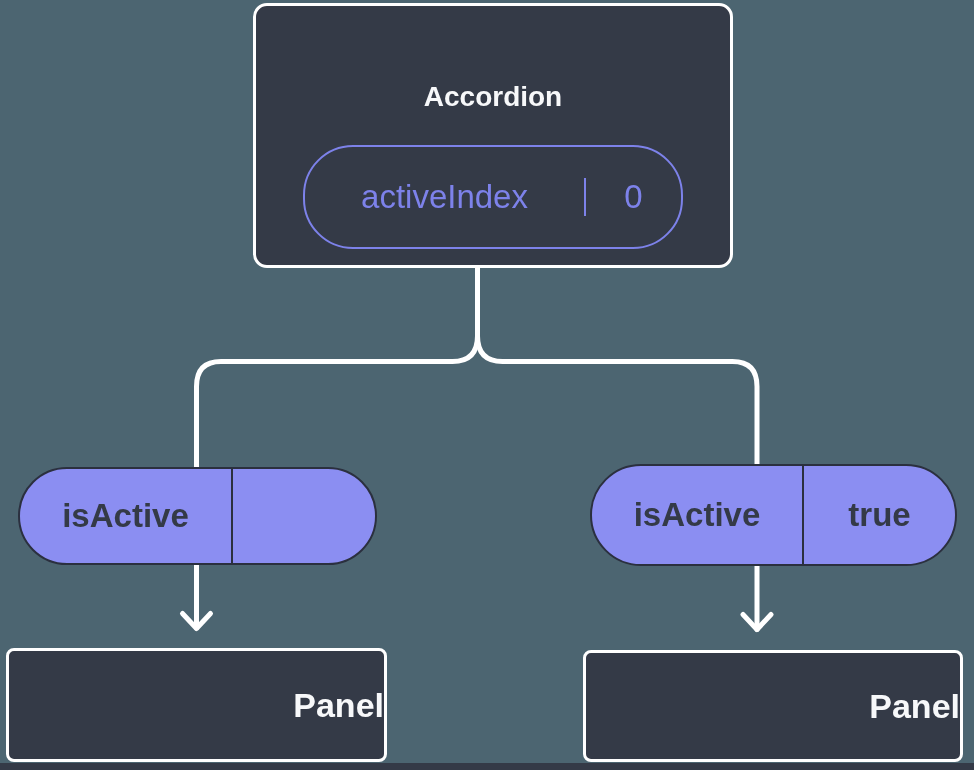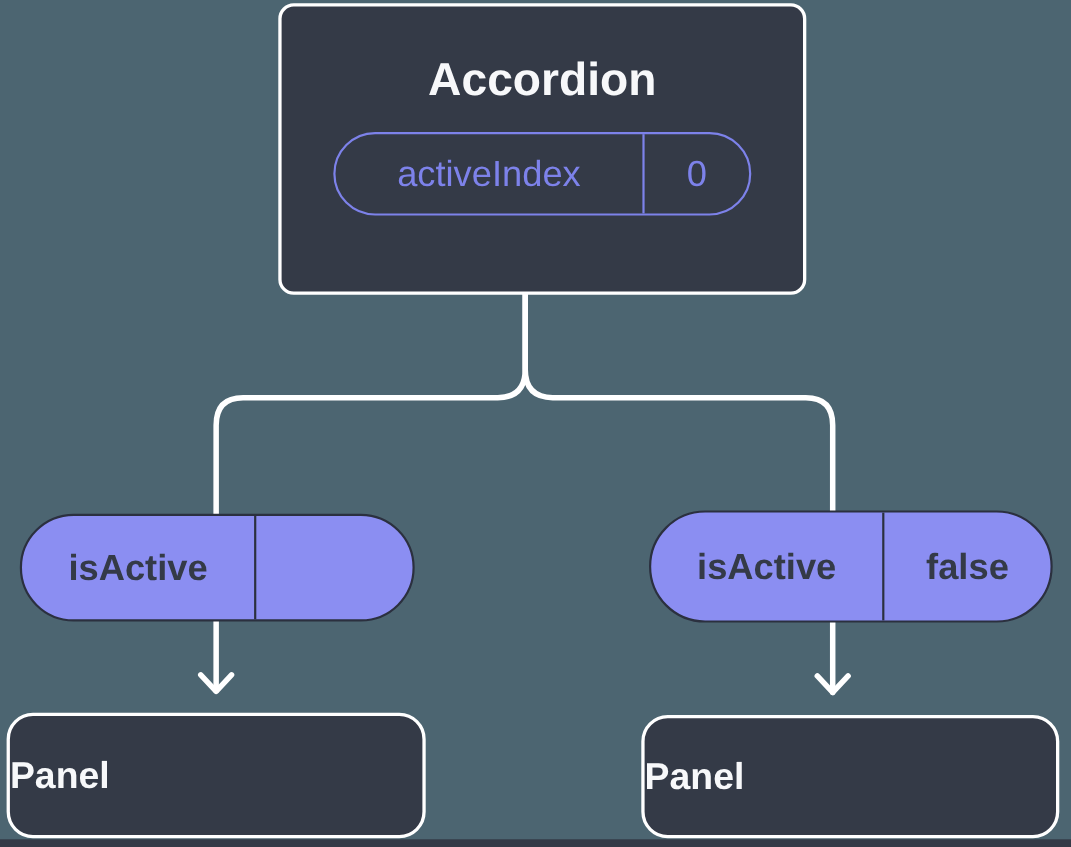--- a/index.html
+++ b/index.html
@@ -36,40 +36,41 @@
     border: 3px solid var(--node-border, #FFFFFF);
     z-index: 2;
     color: var(--node-text, #F7F8FA);
   }
   .node-root {
     left: 253px; top: 3px;
     width: 480px; height: 265px;
     border-radius: 14px;
   }
   .node-title {
-    padding-top: 45px;
+    padding-top: 70px;
     height: 42px;
     line-height: 42px;
     text-align: center;
-    font-size: 42px;
+    font-size: 28px;
     font-weight: 600;
     color: var(--node-text, #F7F8FA);
   }
   .pill {
     box-sizing: border-box;
     display: flex;
     align-items: stretch;
     z-index: 2;
   }
   .pill-outline {
     margin: 27px auto 0 auto;
-    width: 380px; height: 76px;
+    width: 380px; height: 104px;
     border: 2px solid var(--pill-outline, #7D82EA);
     border-radius: 50px;
     color: var(--pill-outline, #7D82EA);
+    align-items: center;
   }
   .pill-outline .pill-cell-name {
     width: 279px;
     border-right: 2px solid var(--pill-outline, #7D82EA);
   }
   .pill-cell {
     display: flex;
     align-items: center;
     justify-content: center;
     font-size: 33px;
@@ -93,22 +94,22 @@
   .pill-left .pill-cell-name { width: 211px; }
   .pill-right {
     left: 590px; top: 464px;
     width: 367px; height: 102px;
     border-radius: 51px;
   }
   .pill-right .pill-cell-name { width: 210px; }
   .node-panel {
     display: flex;
     align-items: center;
-    justify-content: flex-start;
-    border-radius: 24px;
+    justify-content: flex-end;
+    border-radius: 8px;
     font-size: 34px;
     font-weight: 600;
   }
   .panel-left {
     left: 6px; top: 648px;
     width: 381px; height: 114px;
   }
   .panel-right {
     left: 583px; top: 650px;
     width: 380px; height: 112px;
@@ -142,21 +143,21 @@
       <div class="pill-cell pill-cell-value">0</div>
     </div>
   </div>
 
   <div class="pill pill-filled pill-left">
     <div class="pill-cell pill-cell-name">isActive</div>
   </div>
 
   <div class="pill pill-filled pill-right">
     <div class="pill-cell pill-cell-name">isActive</div>
-    <div class="pill-cell pill-cell-value">false</div>
+    <div class="pill-cell pill-cell-value">true</div>
   </div>
 
   <div class="node node-panel panel-left">
     <span>Panel</span>
   </div>
 
   <div class="node node-panel panel-right">
     <span>Panel</span>
   </div>
 

